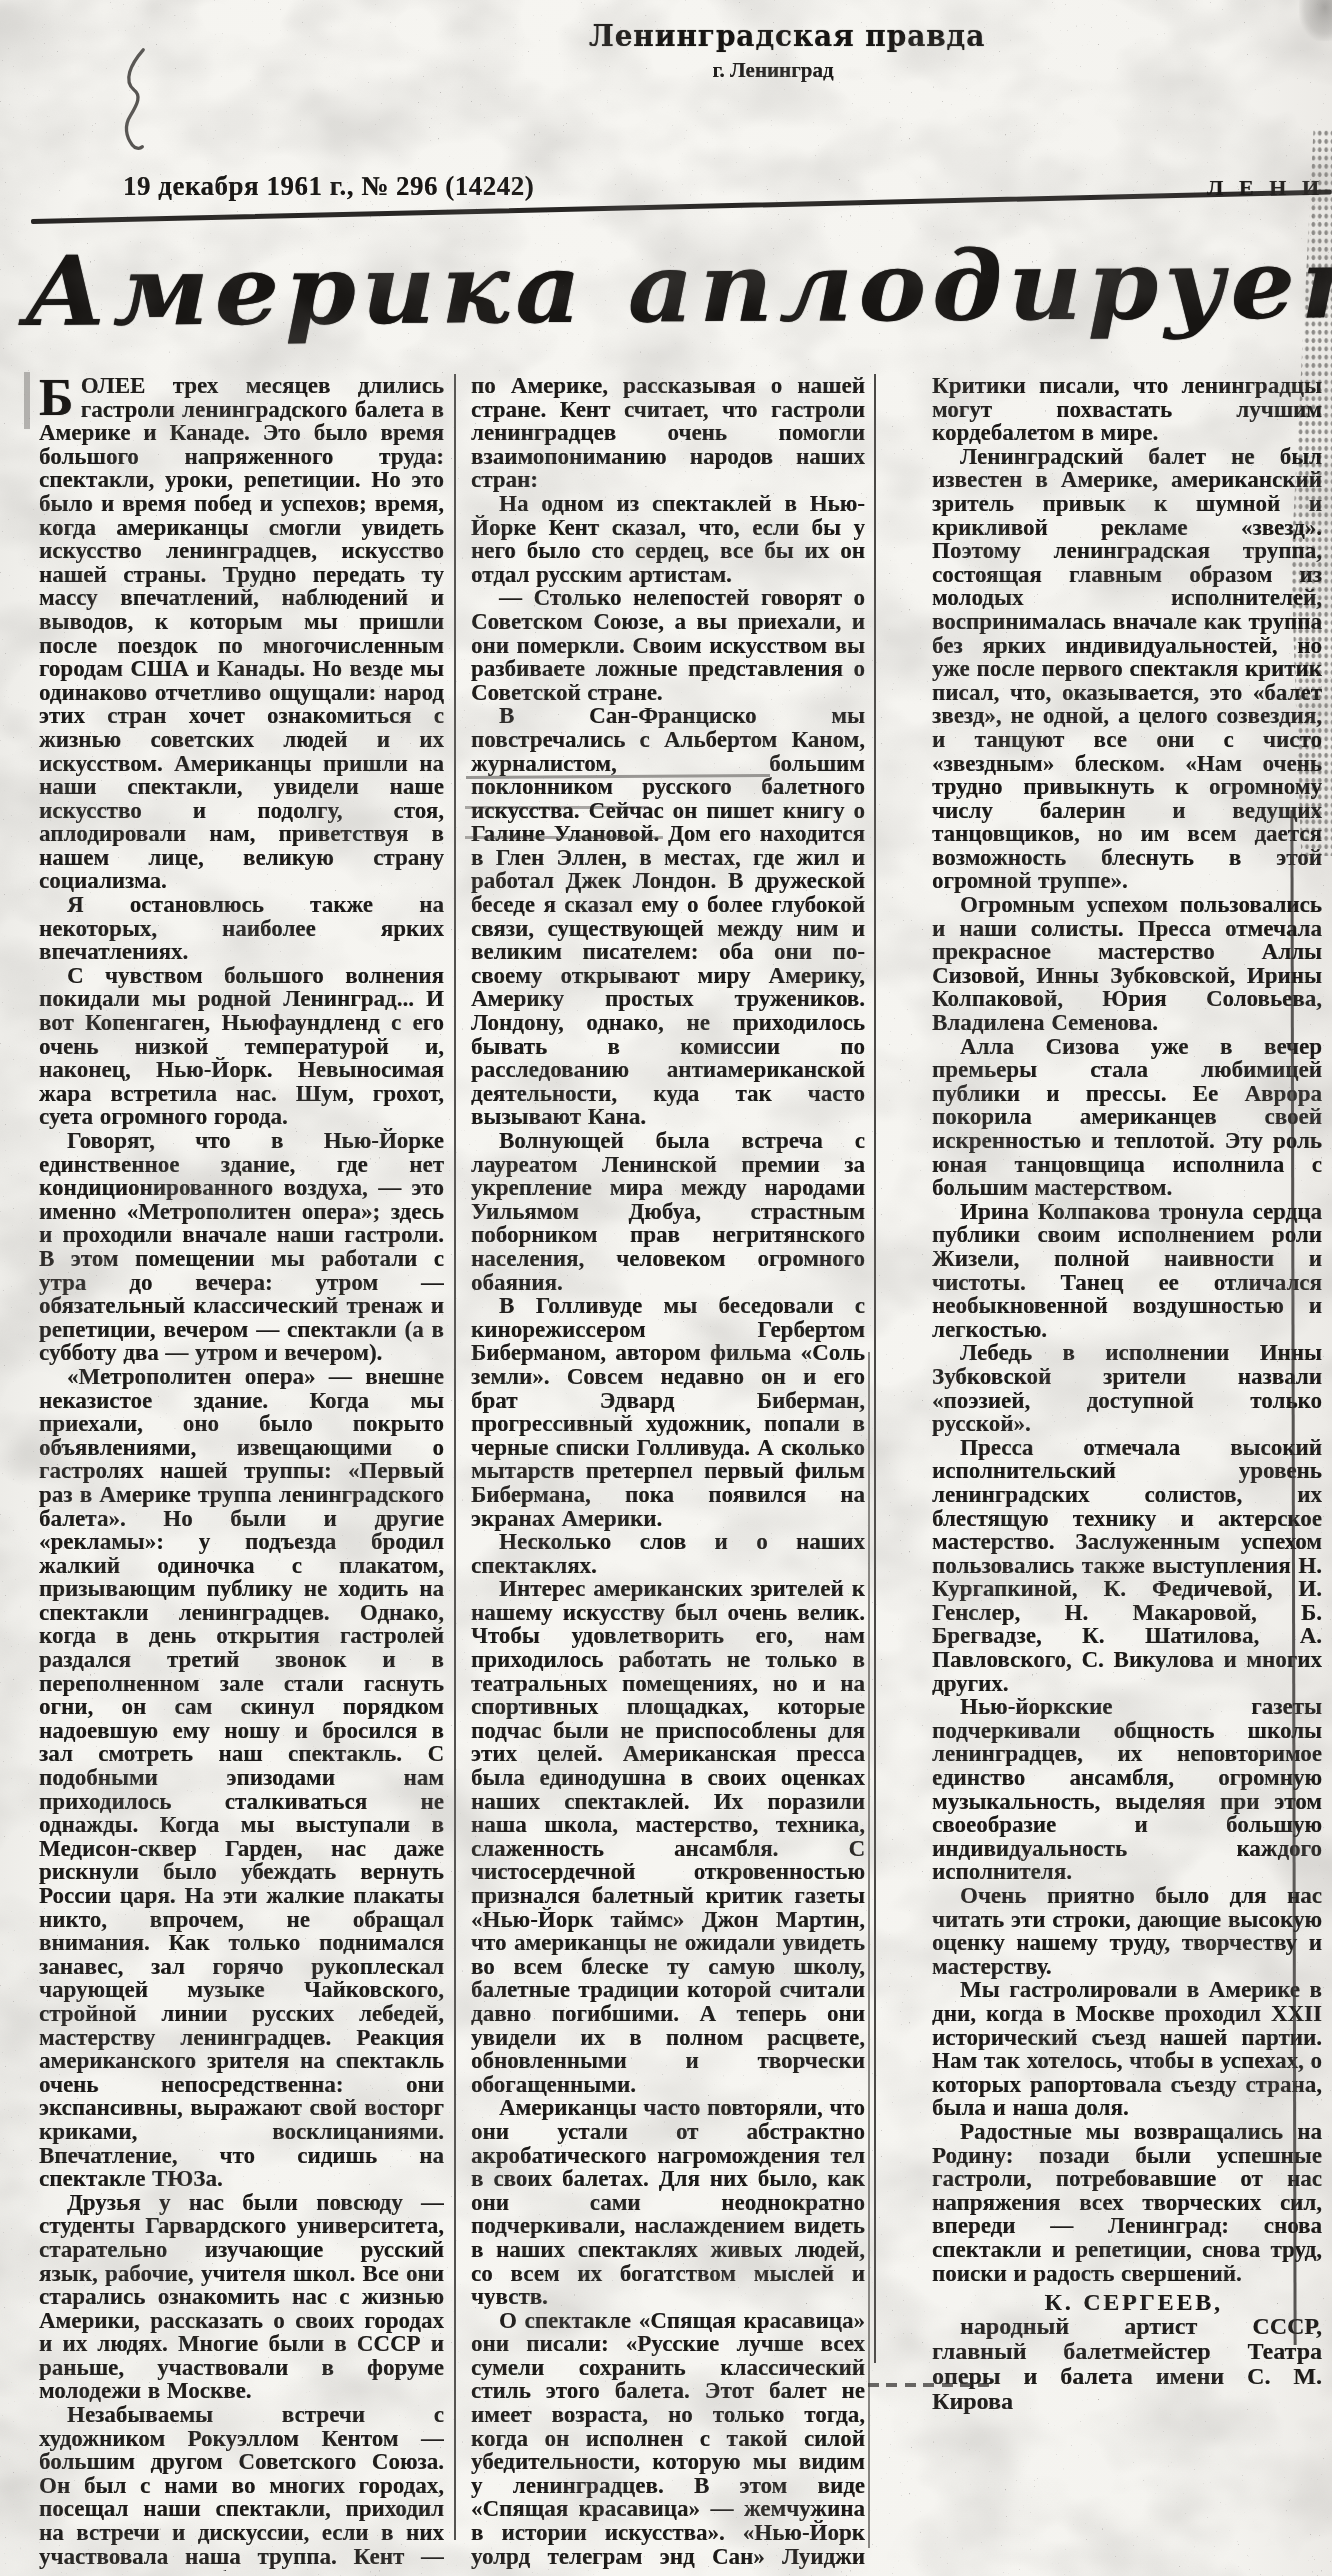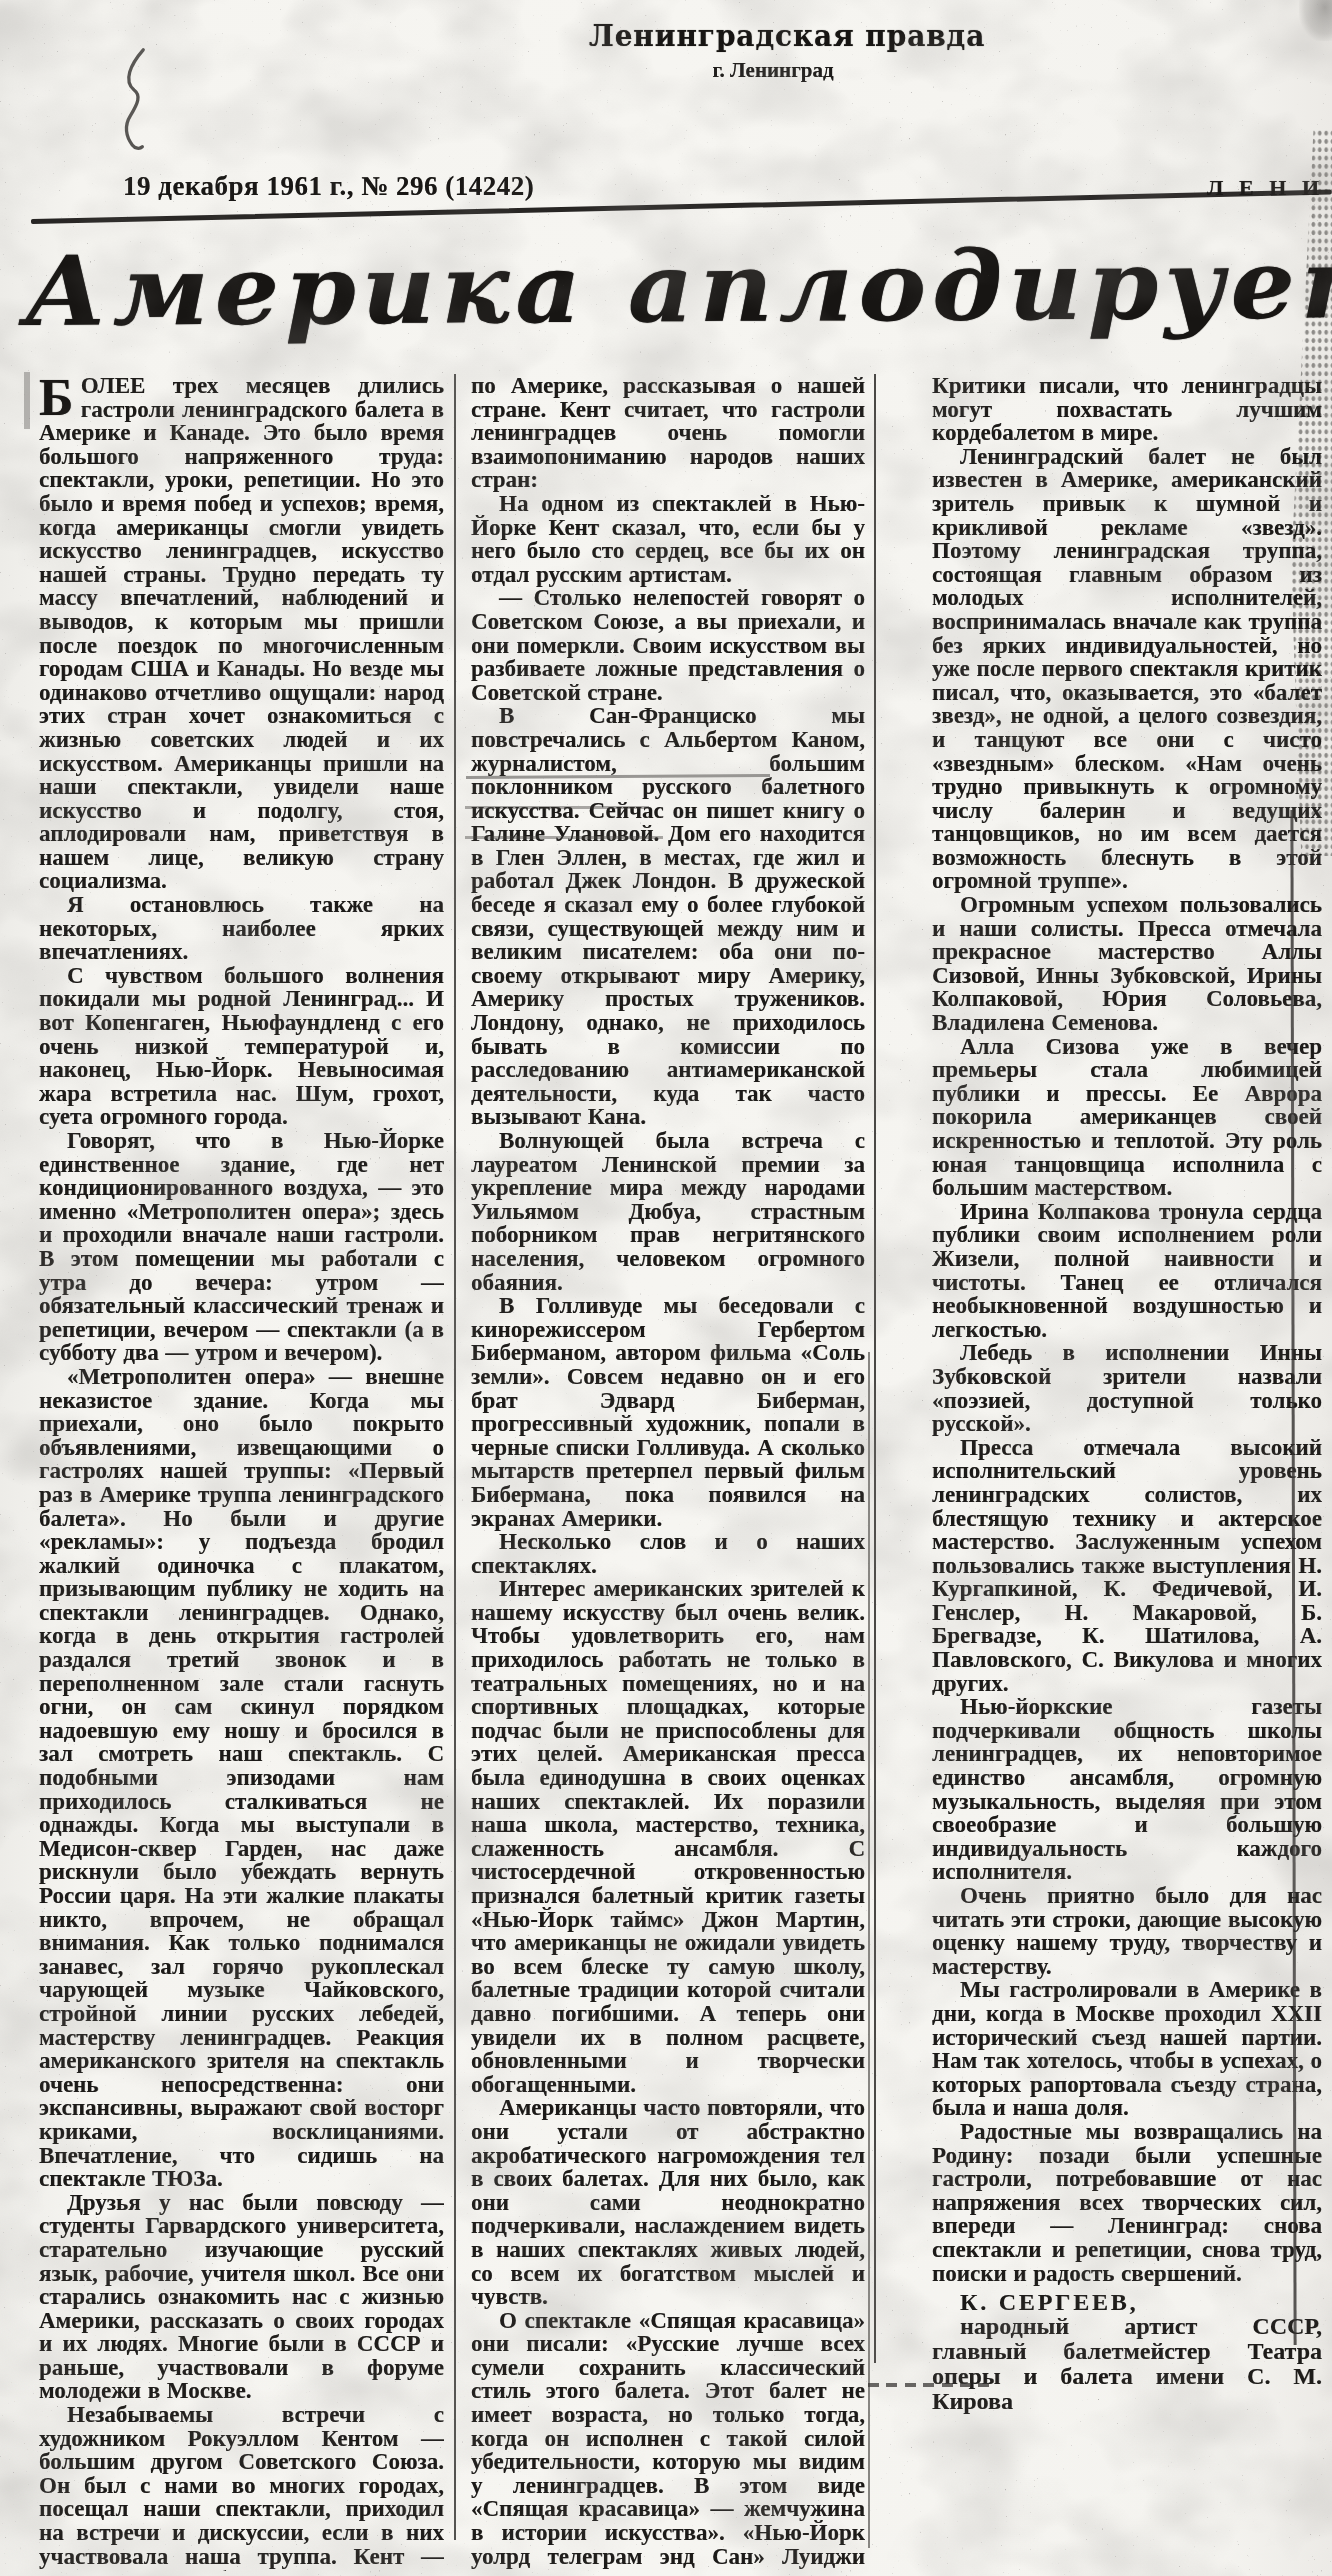--- a/index.html
+++ b/index.html
@@ -62,21 +62,21 @@
   #col3{left:896px;width:390px;height:2197px;margin-left:36px;}
   .col p{margin:0;text-indent:28px;}
   .col .col-text > p.no-indent{text-indent:0;}
   .dropcap{
     float:left;font-weight:700;font-size:52px;line-height:42px;
     padding:2.8px 7.4px 0 0;color:#161412;text-shadow:0 0 0.9px rgba(20,18,16,.7);
   }
   
   .signature{margin-top:5.5px;}
   .sig-name{
-    text-align:left;padding-right:14.7px;text-indent:0;
+    text-align:center;padding-right:14.7px;text-indent:0;
     font-size:24px;letter-spacing:2.8px;font-weight:700;color:#1a1816;
   }
   .sig-title{
     margin:3.7px 0 0 26px;text-align:justify;text-indent:0;
     font-size:24px;line-height:25px;font-weight:700;color:#1d1b19;
   }
   
   .divider{position:absolute;background:#2b2927;}
   #div-1{left:454px;top:374px;width:1.8px;height:2166px;opacity:.8;}
   #div-2{left:874px;top:374px;width:1.8px;height:1989px;opacity:.85;}

